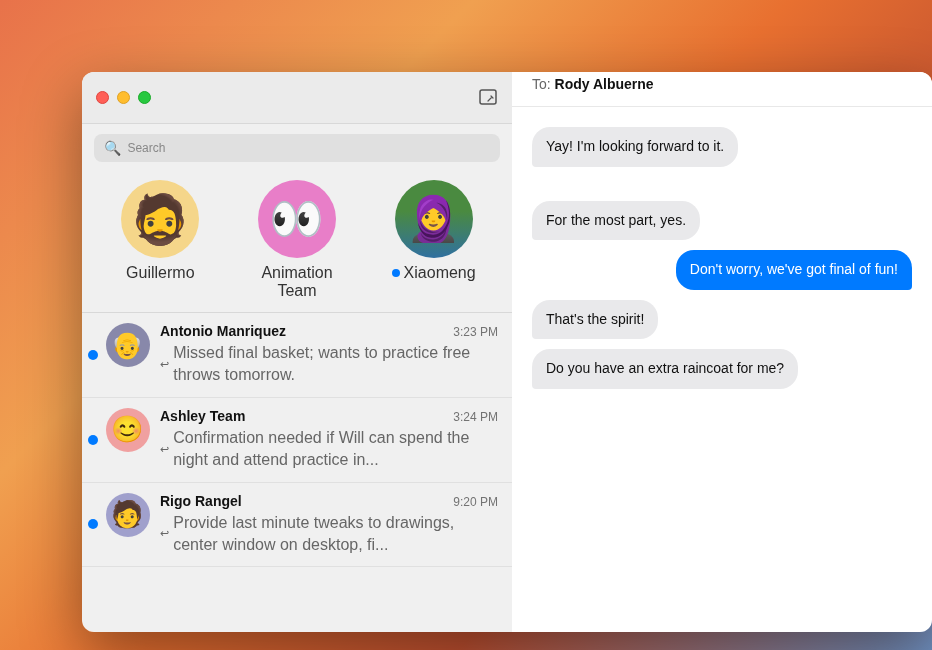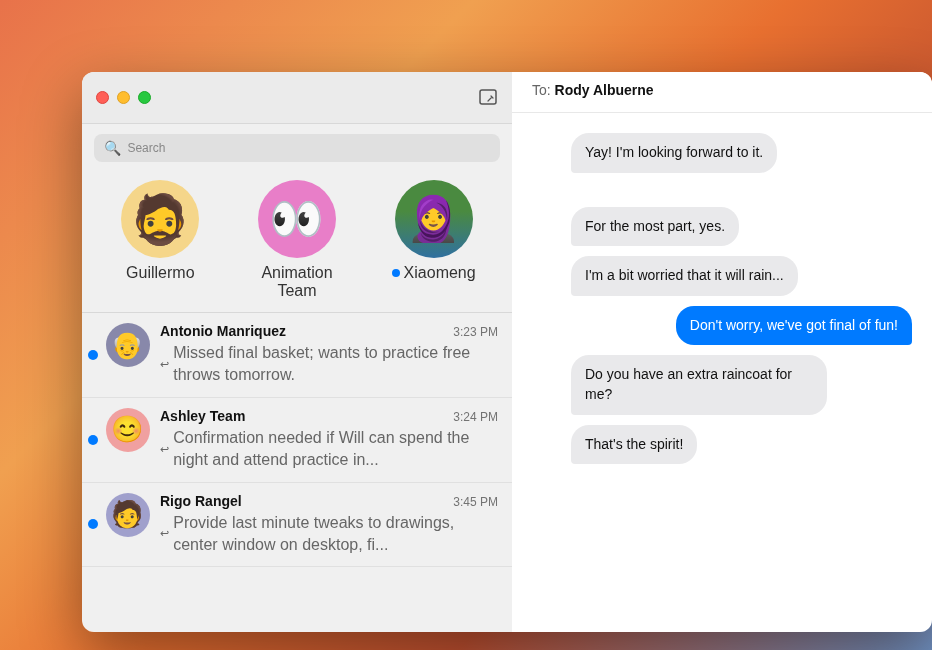--- a/index.html
+++ b/index.html
@@ -259,21 +259,21 @@
 
     
     .chat-panel {
       flex: 1;
       background: #ffffff;
       display: flex;
       flex-direction: column;
     }
 
     .chat-header {
-      padding: 10px 20px 14px;
+      padding: 4px 20px 14px;
       border-bottom: 1px solid #e8e8e8;
       background: #fff;
     }
 
     .chat-to-line {
       font-size: 14px;
       color: #333;
     }
 
     .chat-to-label {
@@ -287,21 +287,20 @@
     }
 
     .chat-messages {
       flex: 1;
       padding: 20px 20px;
       display: flex;
       flex-direction: column;
       gap: 10px;
       overflow-y: auto;
       justify-content: flex-start;
-      margin-left: 39px;
     }
 
     .bubble-row {
       display: flex;
       align-items: flex-end;
     }
 
     .bubble-row.left {
       justify-content: flex-start;
     }
@@ -425,21 +424,21 @@
           </div>
         </div>
       </div>
 
       <div class="message-item">
         <div class="unread-dot"></div>
         <div class="msg-avatar avatar-rigo">🧑</div>
         <div class="msg-content">
           <div class="msg-header">
             <span class="msg-sender">Rigo Rangel</span>
-            <span class="msg-time">3:45 PM</span>
+            <span class="msg-time">9:20 PM</span>
           </div>
           <div class="msg-preview-line">
             <span style="font-size:11px;">↩</span>
             <span class="msg-preview-text">Provide last minute tweaks to drawings, center window on desktop, fi...</span>
           </div>
         </div>
       </div>
 
     </div>
   </div>
@@ -457,31 +456,28 @@
       <div class="bubble-row left">
         <div class="bubble received">Yay! I'm looking forward to it.</div>
       </div>
 
       <div class="chat-spacer"></div>
 
       <div class="bubble-row left">
         <div class="bubble received">For the most part, yes.</div>
       </div>
 
-      <div class="bubble-row left">
-        <div class="bubble received">I'm a bit worried that it will rain...</div>
-      </div>
 
       <div class="bubble-row right">
         <div class="bubble sent">Don't worry, we've got final of fun!</div>
       </div>
 
       <div class="bubble-row left">
+        <div class="bubble received">That's the spirit!</div>
+      </div>
+
+      <div class="bubble-row left">
         <div class="bubble received">Do you have an extra raincoat for me?</div>
-      </div>
-
-      <div class="bubble-row left">
-        <div class="bubble received">That's the spirit!</div>
       </div>
 
     </div>
   </div>
 </div>
 
 </body></html>

